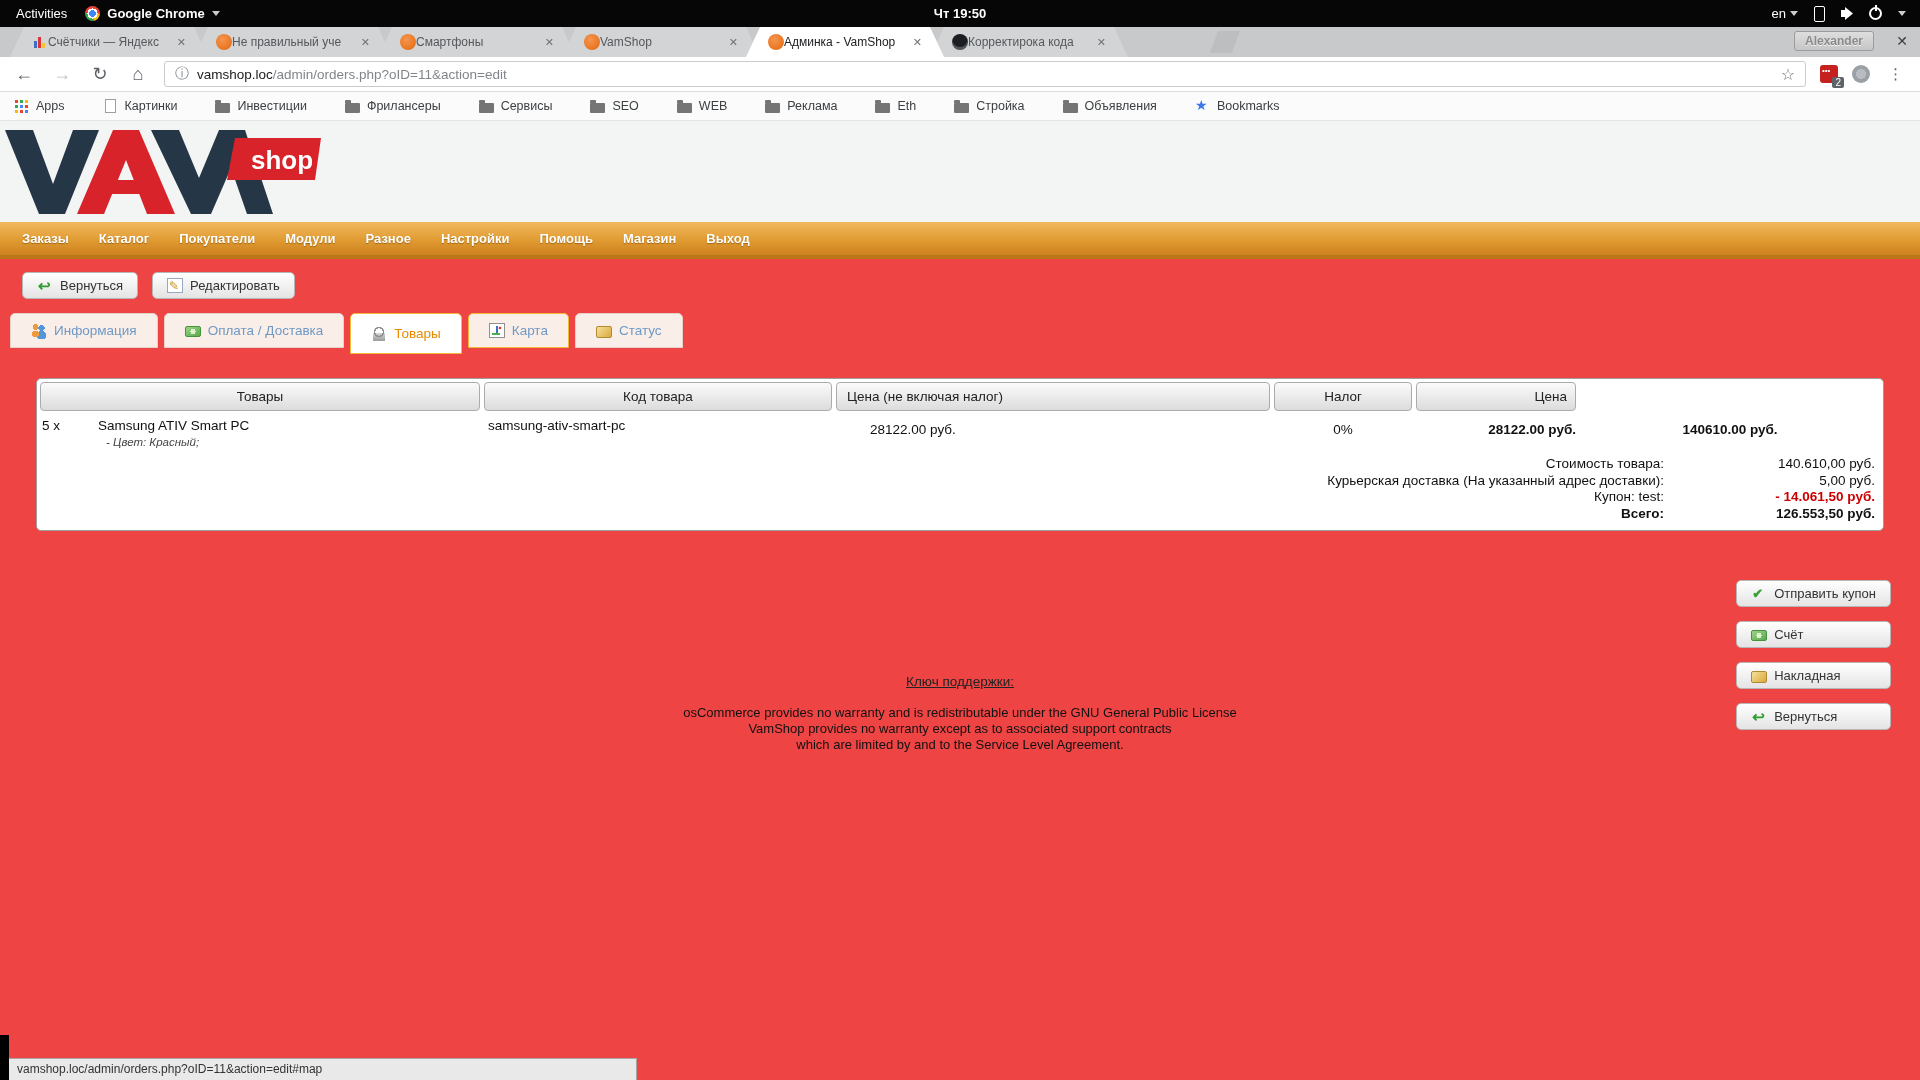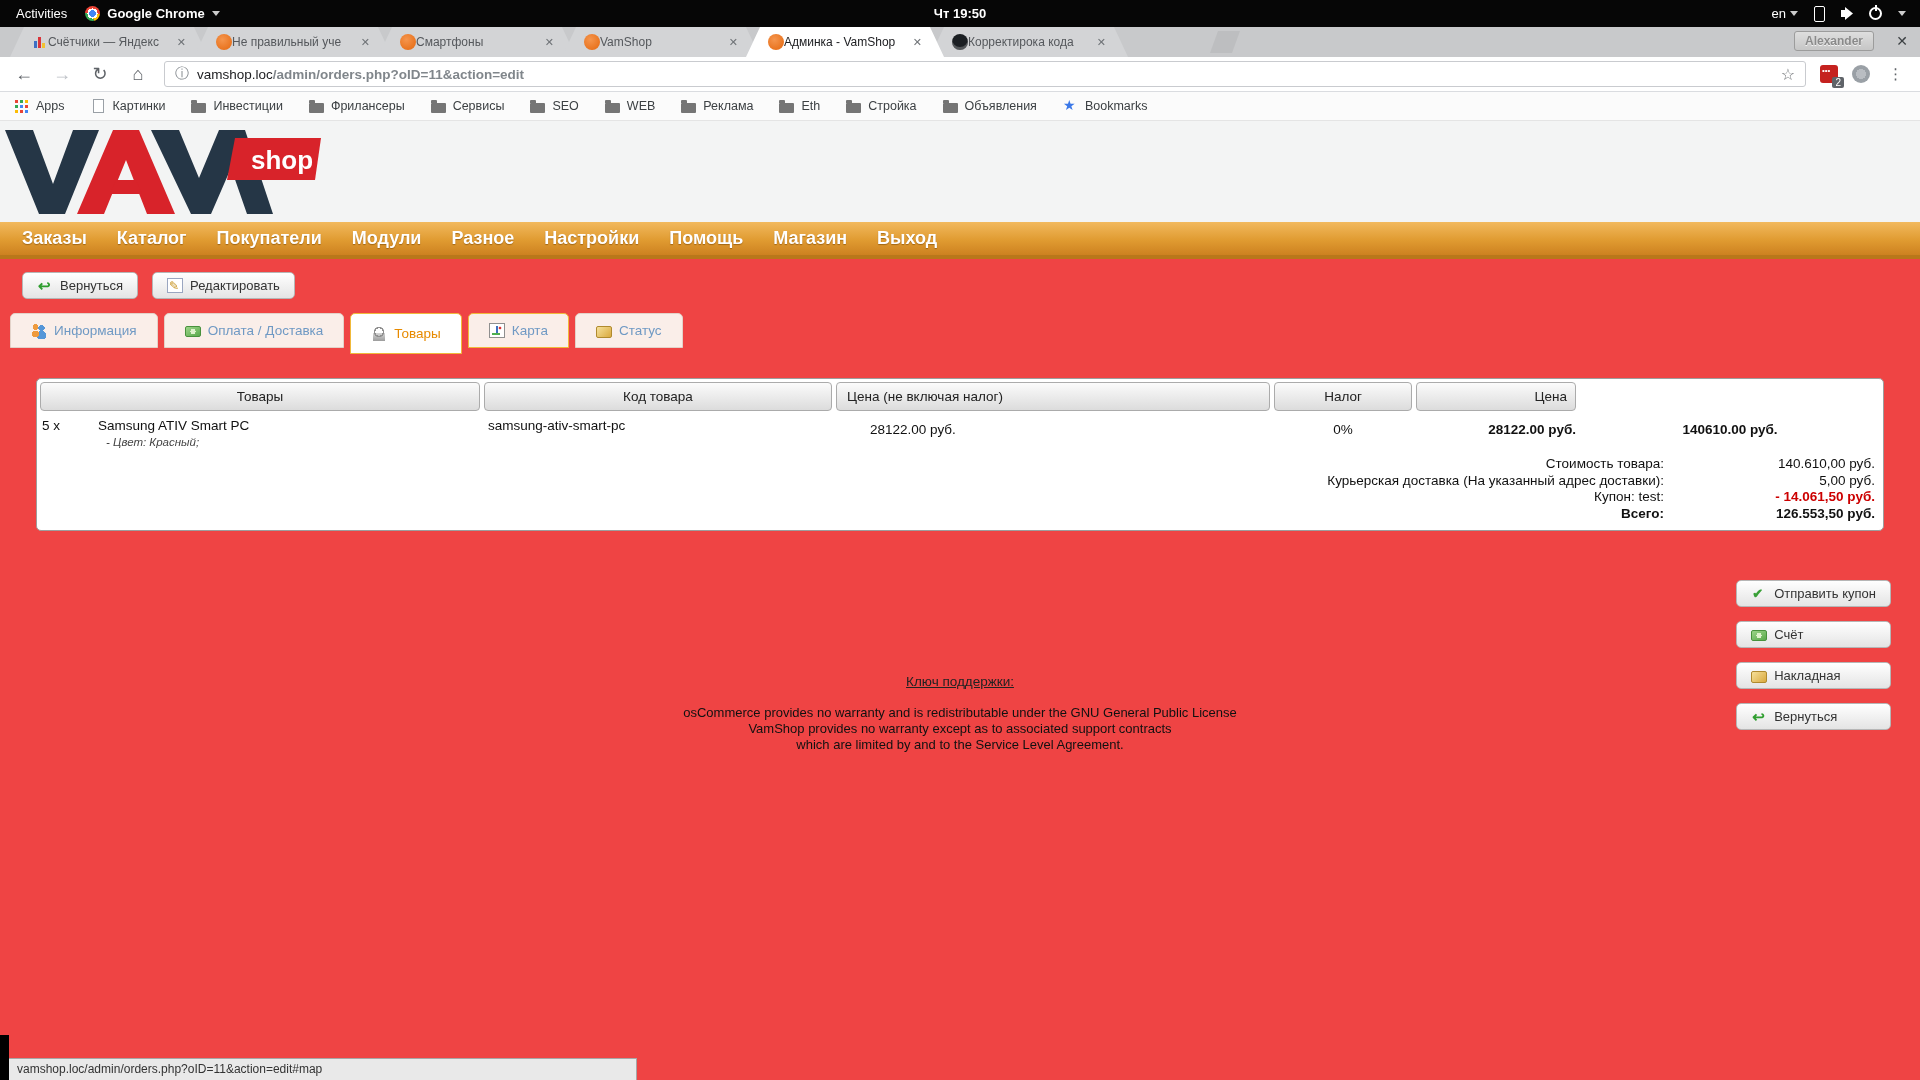--- a/index.html
+++ b/index.html
@@ -54,34 +54,34 @@
 
   
   .toolbar { position:absolute; left:0; top:57px; width:1920px; height:35px; background:#fff;
     border-bottom:1px solid #dadce0; display:flex; align-items:center; padding:0 12px; gap:14px; }
   .nav-ico { font-size:18px; color:#5f6368; width:24px; text-align:center; }
   .nav-ico.disabled { color:#bdc1c6; }
   .urlbox { flex:1; height:26px; border:1px solid #c9cbcf; border-radius:3px; background:#fff;
     display:flex; align-items:center; padding:0 10px; gap:8px; font-size:13.5px; }
   .info-ico { color:#80868b; font-size:14px; }
   .url-host { color:#202124; }
-  .url-path { color:#80868b;font-weight:bold; }
+  .url-path { color:#80868b; }
   .star-ico { margin-left:auto; color:#6e7276; font-size:16px; }
   .ext-red { position:relative; width:18px; height:18px; border-radius:3px; background:#c5221f;
     flex:0 0 18px; }
   .ext-red::before { content:"•••"; position:absolute; left:2px; top:1px; color:#fff; font-size:8px; letter-spacing:0; }
   .ext-badge { position:absolute; right:-6px; bottom:-5px; background:#5f6368; color:#fff;
     font-size:10px; padding:0 3px; border-radius:2px; }
   .ext-globe { width:18px; height:18px; border-radius:50%; flex:0 0 18px;
     background:radial-gradient(circle at 50% 50%, #b9bdc2 0 5px, #9aa0a6 5px 9px); }
   .menu-dots { color:#5f6368; font-size:15px; letter-spacing:1px; padding:0 4px; }
 
   
   .bookbar { position:absolute; left:0; top:92px; width:1920px; height:29px; background:#fbfbfb;
-    border-bottom:1px solid #e4e4e4; display:flex; align-items:center; gap:26px; padding-left:14px;
+    border-bottom:1px solid #e4e4e4; display:flex; align-items:center; gap:38px; padding-left:14px;
     font-size:12.5px; color:#3c4043; }
   .bm { display:flex; align-items:center; gap:7px; }
   .bm-ico { width:15px; height:15px; position:relative; }
   .bm-ico.pic-grid { background:
       radial-gradient(circle at 2.5px 2.5px,#e94335 0 1.6px,transparent 1.7px),
       radial-gradient(circle at 7.5px 2.5px,#34a853 0 1.6px,transparent 1.7px),
       radial-gradient(circle at 12.5px 2.5px,#fbbc05 0 1.6px,transparent 1.7px),
       radial-gradient(circle at 2.5px 7.5px,#34a853 0 1.6px,transparent 1.7px),
       radial-gradient(circle at 7.5px 7.5px,#4285f4 0 1.6px,transparent 1.7px),
       radial-gradient(circle at 12.5px 7.5px,#e94335 0 1.6px,transparent 1.7px),
@@ -96,21 +96,21 @@
   .bm-ico.pic-star::before { content:"★"; position:absolute; left:0; top:-2px; color:#3b78e8; font-size:14px; }
 
   
   .logo-band { position:absolute; left:0; top:121px; width:1920px; height:101px; background:#f3f4f4; }
   .logo { position:absolute; left:3px; top:7px; }
 
   
   .mainnav { position:absolute; left:0; top:222px; width:1920px; height:37px;
     background:linear-gradient(#f2b95e, #e09b31 55%, #cd8120);
     border-bottom:4px solid #b9771a; display:flex; align-items:center; gap:30px; padding-left:22px; }
-  .mainnav .nav-item { color:#fff; font-size:18px; font-weight:bold;
+  .mainnav .nav-item { color:#fff; font-size:13px; font-weight:bold;
     text-shadow:0 1px 1px rgba(115,65,0,.55); }
 
   
   .content { position:absolute; left:0; top:259px; width:1920px; bottom:0; background:#ef4444; }
 
   .btn { display:inline-flex; align-items:center; gap:7px; height:27px; padding:0 14px;
     background:linear-gradient(#ffffff,#e4e4e4); border:1px solid #b6b6b6; border-radius:5px;
     font-size:13px; color:#333; }
   .top-buttons { position:absolute; left:22px; top:13px; display:flex; gap:14px; }
 

